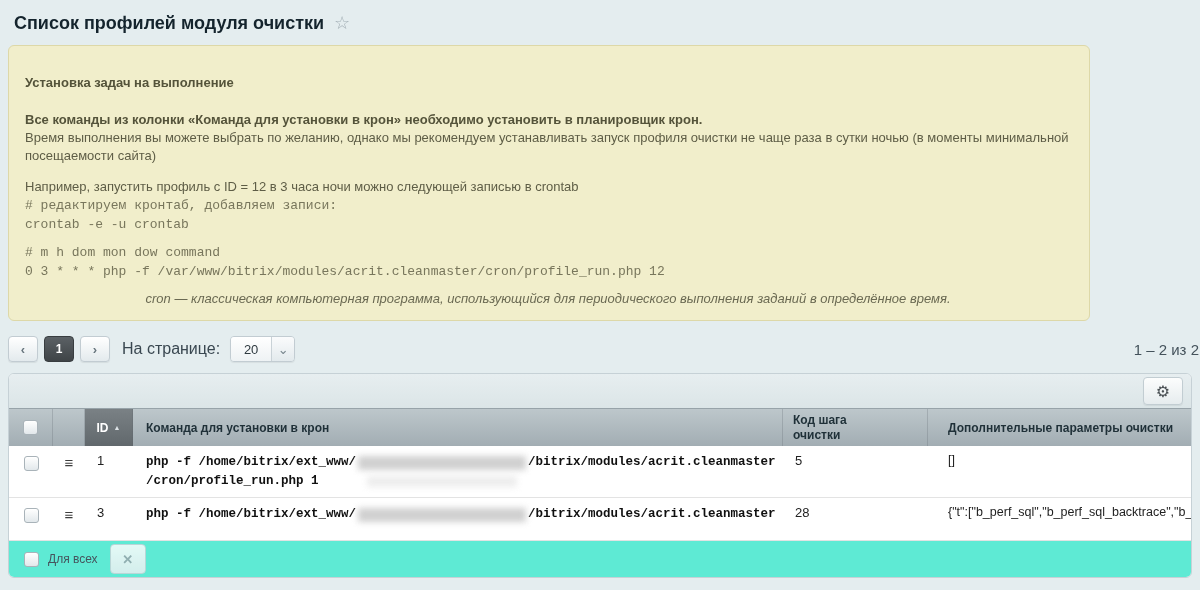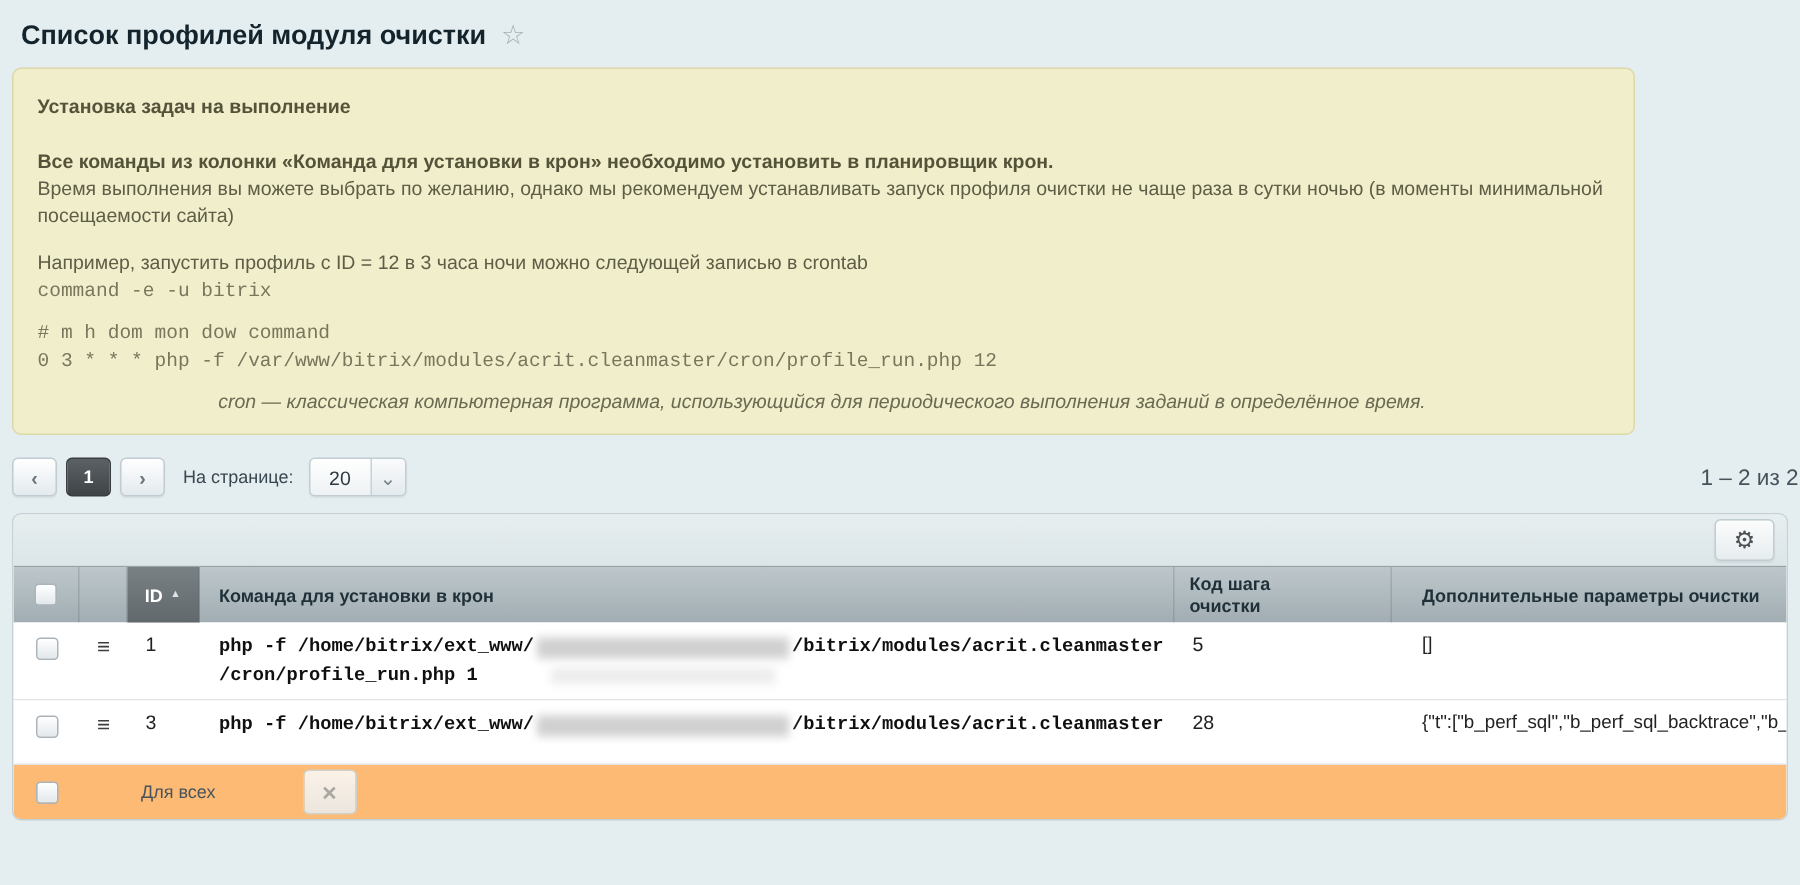--- a/index.html
+++ b/index.html
@@ -18,21 +18,21 @@
   }
   .page-title { font-size: 18px; font-weight: bold; color: #14242d; }
   .star { font-size: 18px; color: #a4b0b6; margin-left: 10px; }
 
   
   .notice {
     margin: 9px 110px 0 8px;
     background: #f1eecb;
     border: 1px solid #ddd8a8;
     border-radius: 6px;
-    padding: 16px 18px 12px 16px;
+    padding: 28px 18px 12px 16px;
     font-size: 13px;
     color: #5e5d46;
     line-height: 18px;
   }
   .notice .bold { font-weight: bold; color: #54533a; }
   .notice .gap-lg { margin-bottom: 19px; }
   .notice .gap-md { margin-bottom: 13px; }
   .notice .gap-sm { margin-bottom: 9px; }
   .notice .mono {
     font-family: "Liberation Mono", monospace;
@@ -58,21 +58,21 @@
     box-shadow: 0 1px 1px rgba(0,0,0,0.07);
   }
   .page-btn-active {
     width: 30px; height: 26px;
     border: 1px solid #383d40; border-radius: 4px;
     background: linear-gradient(#5b6165, #3f4447);
     color: #ffffff; font-size: 12px; font-weight: bold;
     display: flex; align-items: center; justify-content: center;
     margin-right: 6px; cursor: pointer;
   }
-  .per-page-label { font-size: 12px; color: #394750; margin: 0 10px 0 6px; }
+  .per-page-label { font-size: 16px; color: #394750; margin: 0 10px 0 6px; }
   .per-page-select {
     display: flex; height: 26px;
     border: 1px solid #c2ccd2; border-radius: 4px;
     overflow: hidden; cursor: pointer;
     box-shadow: 0 1px 1px rgba(0,0,0,0.06);
   }
   .per-page-value {
     width: 40px; display: flex; align-items: center; justify-content: center;
     font-size: 13px; color: #2f3a40;
     background: linear-gradient(#ffffff, #eef2f4);
@@ -166,21 +166,21 @@
     margin: 0 2px;
   }
   .censored-light {
     display: inline-block; width: 150px; height: 11px;
     background: #e6e6e6; filter: blur(3px); opacity: 0.7;
     margin-left: 48px;
   }
 
   .grid-footer {
     display: flex; align-items: center;
-    height: 36px; background: #fdba74; padding-left: 15px; gap: 46px;
+    height: 36px; background: #5eead4; padding-left: 15px;
   }
   .footer-label { font-size: 12px; color: #46545d; margin: 0 12px 0 9px; }
   .close-btn {
     width: 36px; height: 30px;
     border: 1px solid #c9d3d7; border-radius: 4px;
     background: linear-gradient(#fbfcfc, #e9eef0);
     display: flex; align-items: center; justify-content: center;
     color: #9aa5ab; font-size: 13px; font-weight: bold;
     cursor: pointer; opacity: 0.85;
   }
@@ -193,21 +193,22 @@
 <div class="page-title-row">
   <span class="page-title">Список профилей модуля очистки</span>
   <span class="star">☆</span>
 </div>
 
 <div class="notice">
   <div class="bold gap-lg">Установка задач на выполнение</div>
   <div class="bold">Все команды из колонки «Команда для установки в крон» необходимо установить в планировщик крон.</div>
   <div class="gap-md">Время выполнения вы можете выбрать по желанию, однако мы рекомендуем устанавливать запуск профиля очистки не чаще раза в сутки ночью (в моменты минимальной посещаемости сайта)</div>
   <div>Например, запустить профиль с ID = 12 в 3 часа ночи можно следующей записью в crontab</div>
-  <div class="mono gap-sm">command -e -u bitrix</div>
+  <div class="mono"># редактируем кронтаб, добавляем записи:</div>
+  <div class="mono gap-sm">crontab -e -u crontab</div>
   <div class="mono"># m h dom mon dow command</div>
   <div class="mono gap-sm">0 3 * * * php -f /var/www/bitrix/modules/acrit.cleanmaster/cron/profile_run.php 12</div>
   <div class="footnote">cron — классическая компьютерная программа, использующийся для периодического выполнения заданий в определённое время.</div>
 </div>
 
 <div class="pager">
   <div class="nav-btn">‹</div>
   <div class="page-btn-active">1</div>
   <div class="nav-btn">›</div>
   <span class="per-page-label">На странице:</span>

